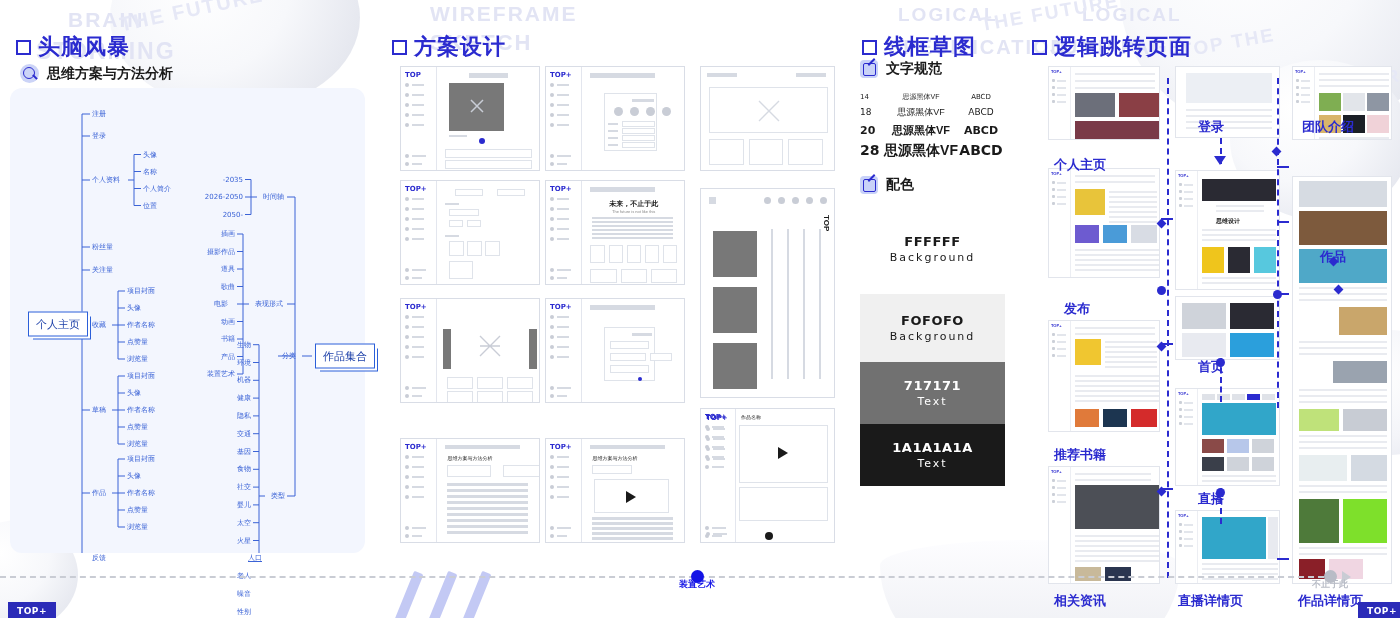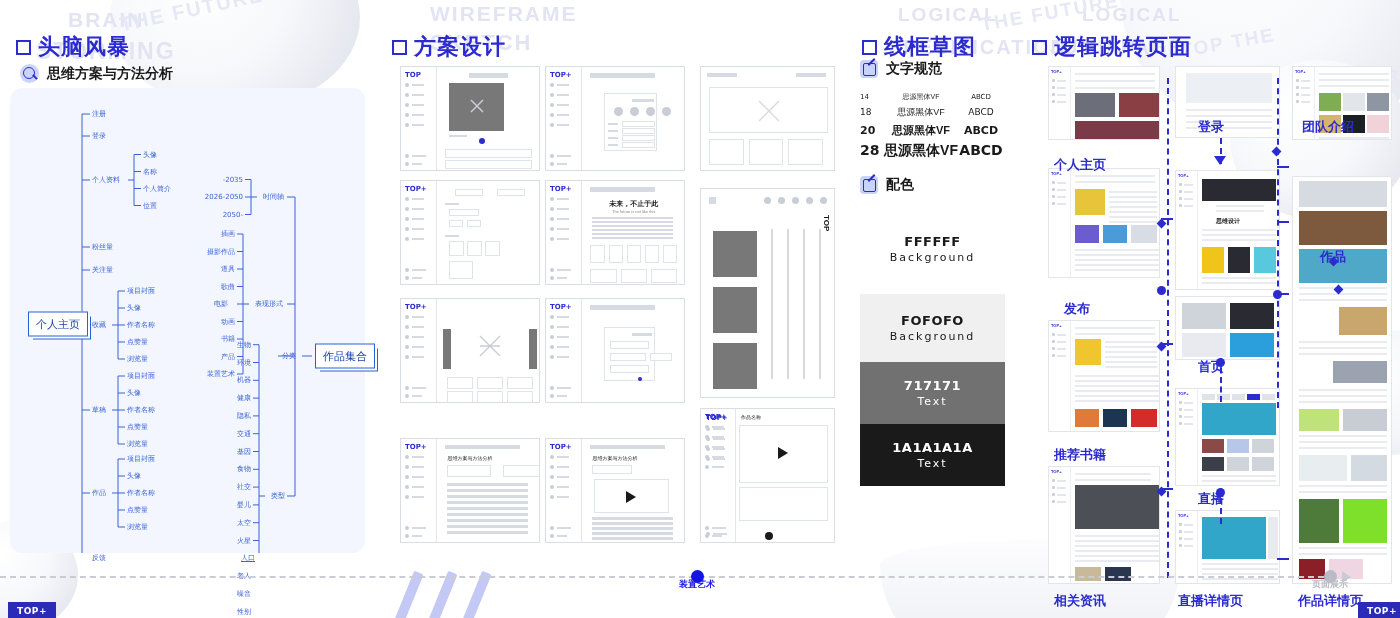--- a/index.html
+++ b/index.html
@@ -287,21 +287,21 @@
         <div class="mm-label" style="left: 241px; top: 292.3px; transform: translate(-100%, -50%);">机器</div>
         <div class="mm-label" style="left: 241px; top: 310.1px; transform: translate(-100%, -50%);">健康</div>
         <div class="mm-label" style="left: 241px; top: 327.9px; transform: translate(-100%, -50%);">隐私</div>
         <div class="mm-label" style="left: 241px; top: 345.7px; transform: translate(-100%, -50%);">交通</div>
         <div class="mm-label" style="left: 241px; top: 363.5px; transform: translate(-100%, -50%);">基因</div>
         <div class="mm-label" style="left: 241px; top: 381.3px; transform: translate(-100%, -50%);">食物</div>
         <div class="mm-label" style="left: 241px; top: 399.1px; transform: translate(-100%, -50%);">社交</div>
         <div class="mm-label" style="left: 241px; top: 416.9px; transform: translate(-100%, -50%);">婴儿</div>
         <div class="mm-label" style="left: 241px; top: 434.7px; transform: translate(-100%, -50%);">太空</div>
         <div class="mm-label" style="left: 241px; top: 452.5px; transform: translate(-100%, -50%);">火星</div>
-        <div class="mm-label" style="left: 245px; top: 470.3px; transform: translate(-100%, -50%); text-decoration: underline;">人口</div>
+        <div class="mm-label" style="left: 252px; top: 470.3px; transform: translate(-100%, -50%); text-decoration: underline;">人口</div>
         <div class="mm-label" style="left: 241px; top: 488.1px; transform: translate(-100%, -50%);">老人</div>
         <div class="mm-label" style="left: 241px; top: 505.9px; transform: translate(-100%, -50%);">噪音</div>
         <div class="mm-label" style="left: 241px; top: 523.7px; transform: translate(-100%, -50%);">性别</div>
       </div>
   </div>
 
   <div class="sec-title" style="left:392px; top:32px;">
     <span class="sq-icon"></span>
     <span>方案设计</span>
   </div>
@@ -947,17 +947,17 @@
     </div>
 
   <div id="timeline">
     <div class="tl-line" style="left:0; width:1334px;"></div>
     <div class="tl-tri" style="left:1342px; top:1px;"></div>
   </div>
   <div id="tl-steps">
       <div class="tl-dot" style="left: 691px; top: 570px; background: rgb(20, 20, 230);"></div>
       <div class="tl-cap" style="left: 697px; top: 578px; color: rgb(20, 20, 230);">装置艺术</div>
       <div class="tl-dot" style="left: 1324px; top: 570px; background: rgb(184, 188, 198);"></div>
-      <div class="tl-cap" style="left: 1330px; top: 578px; color: rgb(184, 188, 198);">页面展示</div>
+      <div class="tl-cap" style="left: 1330px; top: 578px; color: rgb(184, 188, 198);">不止于此</div>
     </div>
   <div class="badge" style="left:8px; top:602px;">TOP+</div>
   <div class="badge" style="left:1358px; top:602px;">TOP+</div>
 </div>
 
 </body></html>

